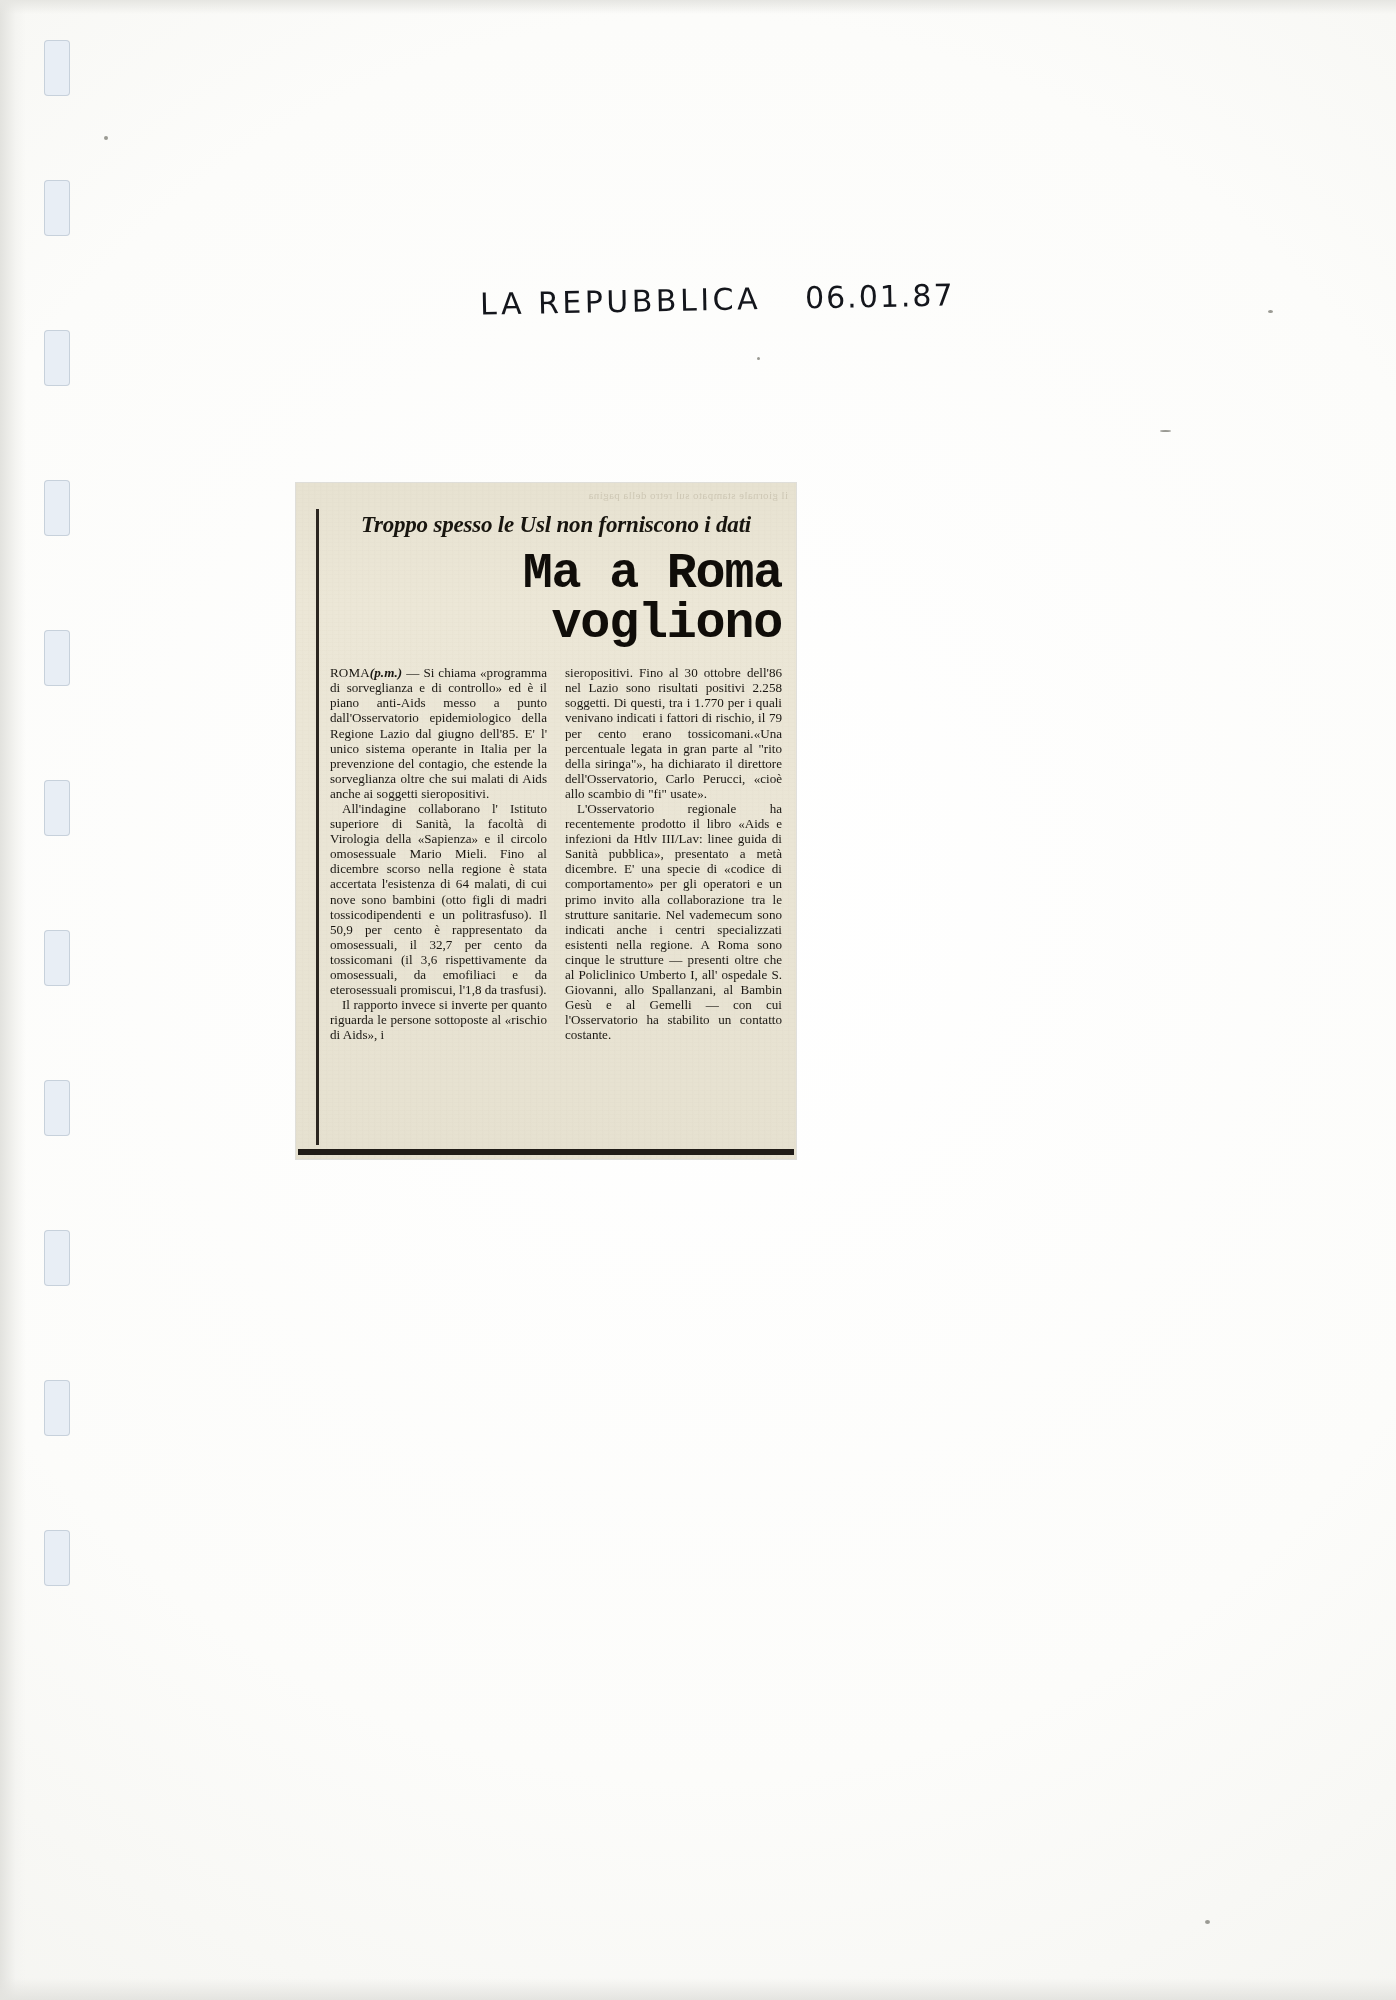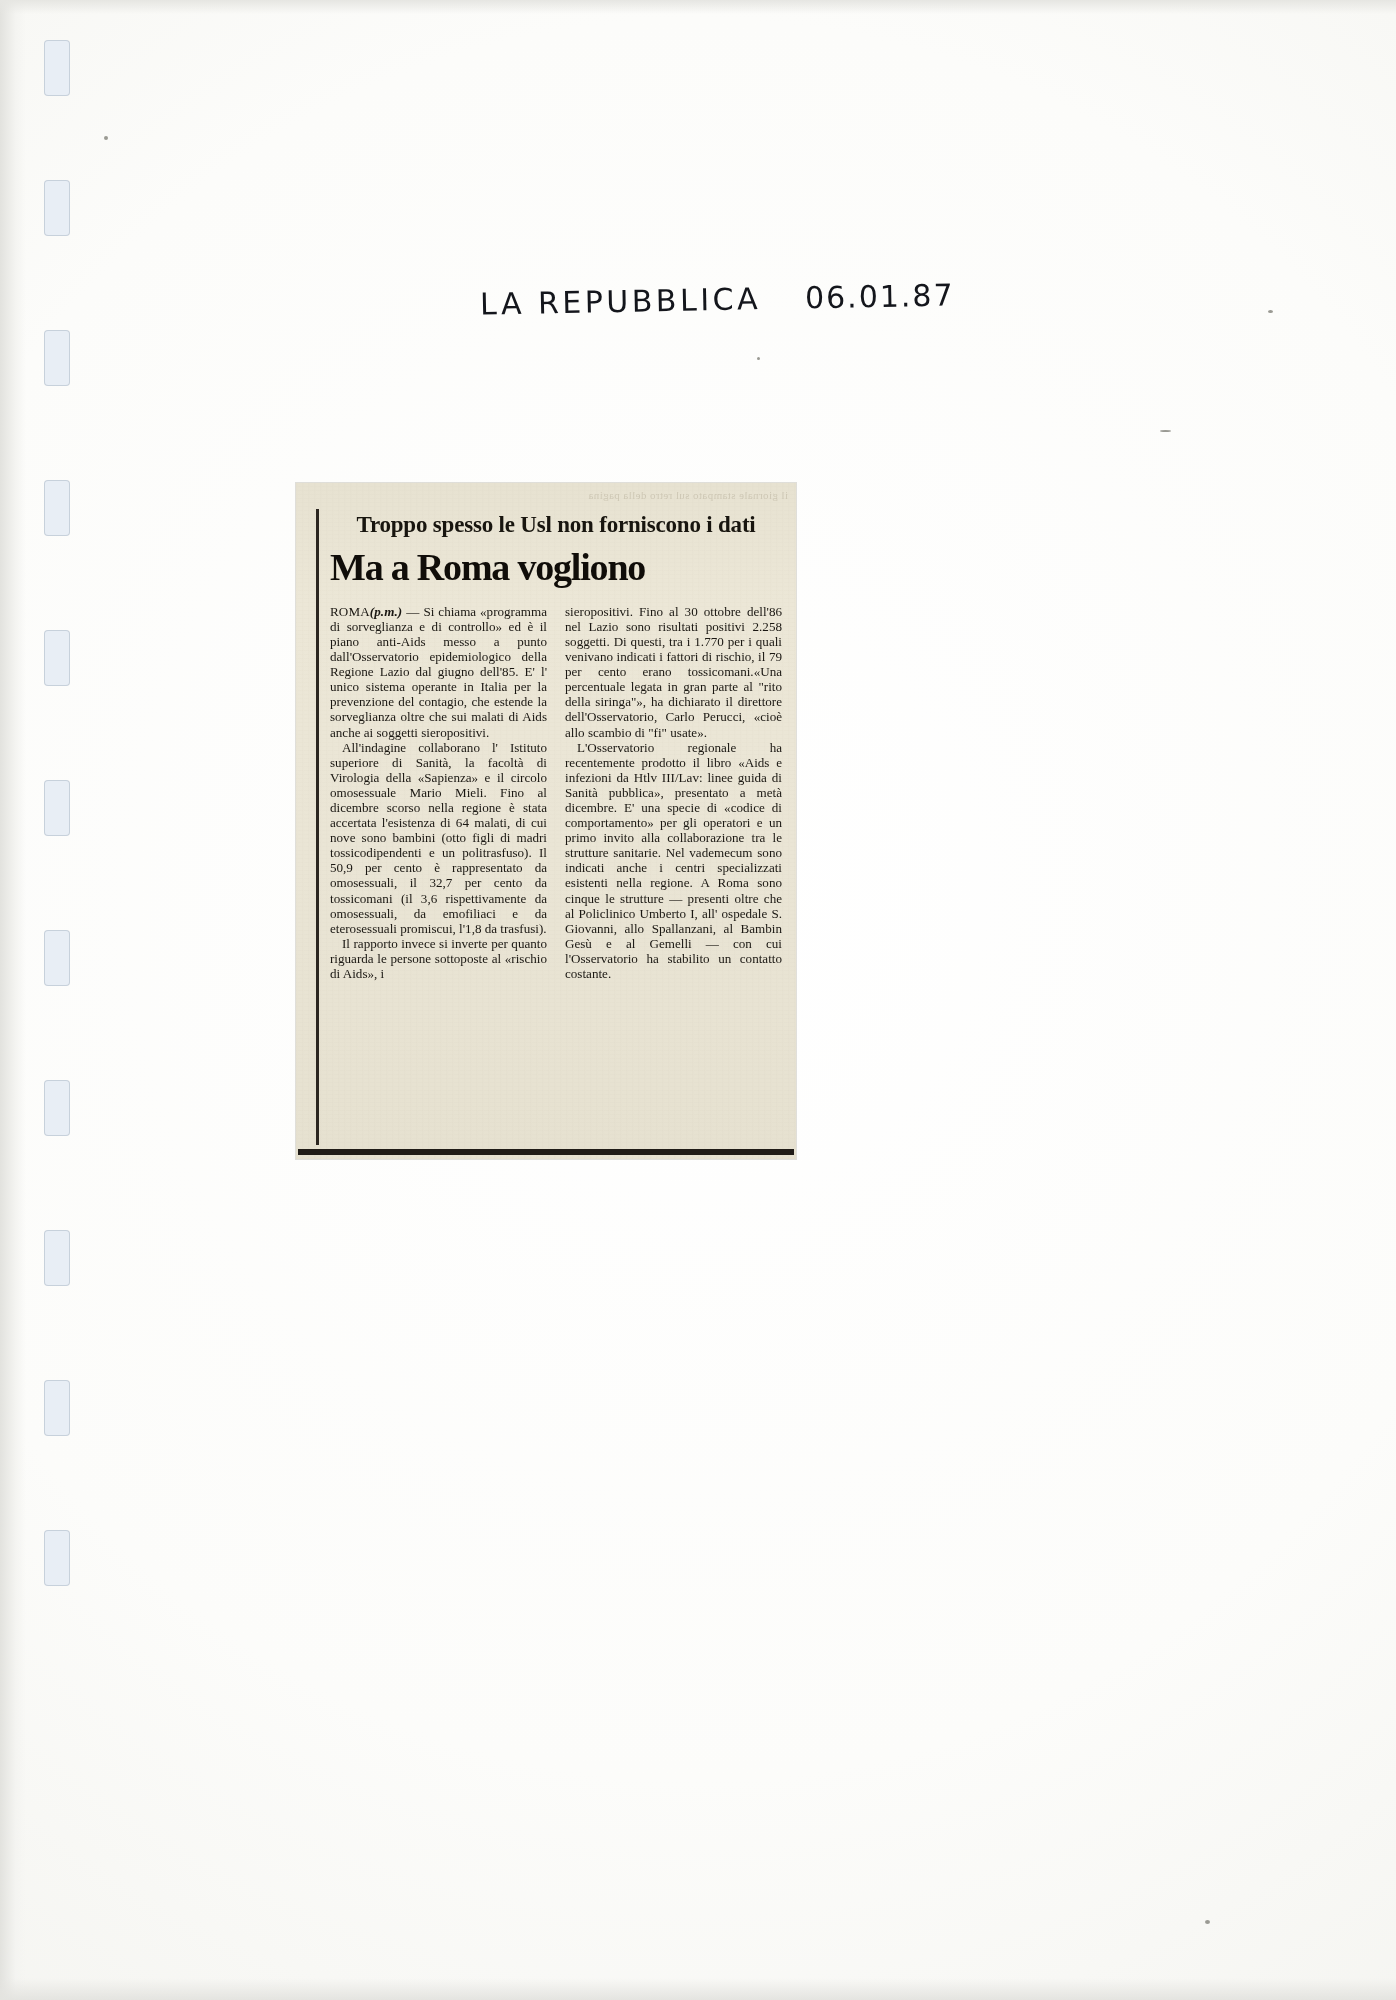--- a/index.html
+++ b/index.html
@@ -140,35 +140,36 @@
     background: #201c17;
   }
   .clipping-inner {
     position: absolute;
     left: 34px;
     top: 30px;
     width: 452px;
   }
   .kicker {
     font-family: "Liberation Serif", serif;
+    font-style: italic;
     font-weight: 700;
     font-size: 23px;
     color: #18150f;
     text-align: center;
     letter-spacing: -0.2px;
     line-height: 1.05;
     margin-bottom: 12px;
   }
   .headline {
-    font-family: Liberation Serif, serif;
+    font-family: Liberation Mono, monospace;
     font-weight: 700;
-    font-size: 38px;
+    font-size: 50px;
     line-height: .99;
     color: #100d09;
-    text-align: left;
+    text-align: right;
     letter-spacing: -1.2px;
     margin-top: 6px;
   }
   .headline .hl2 {
     display: block;
   }
   .columns {
     display: flex;
     gap: 18px;
     margin-top: 17px;

